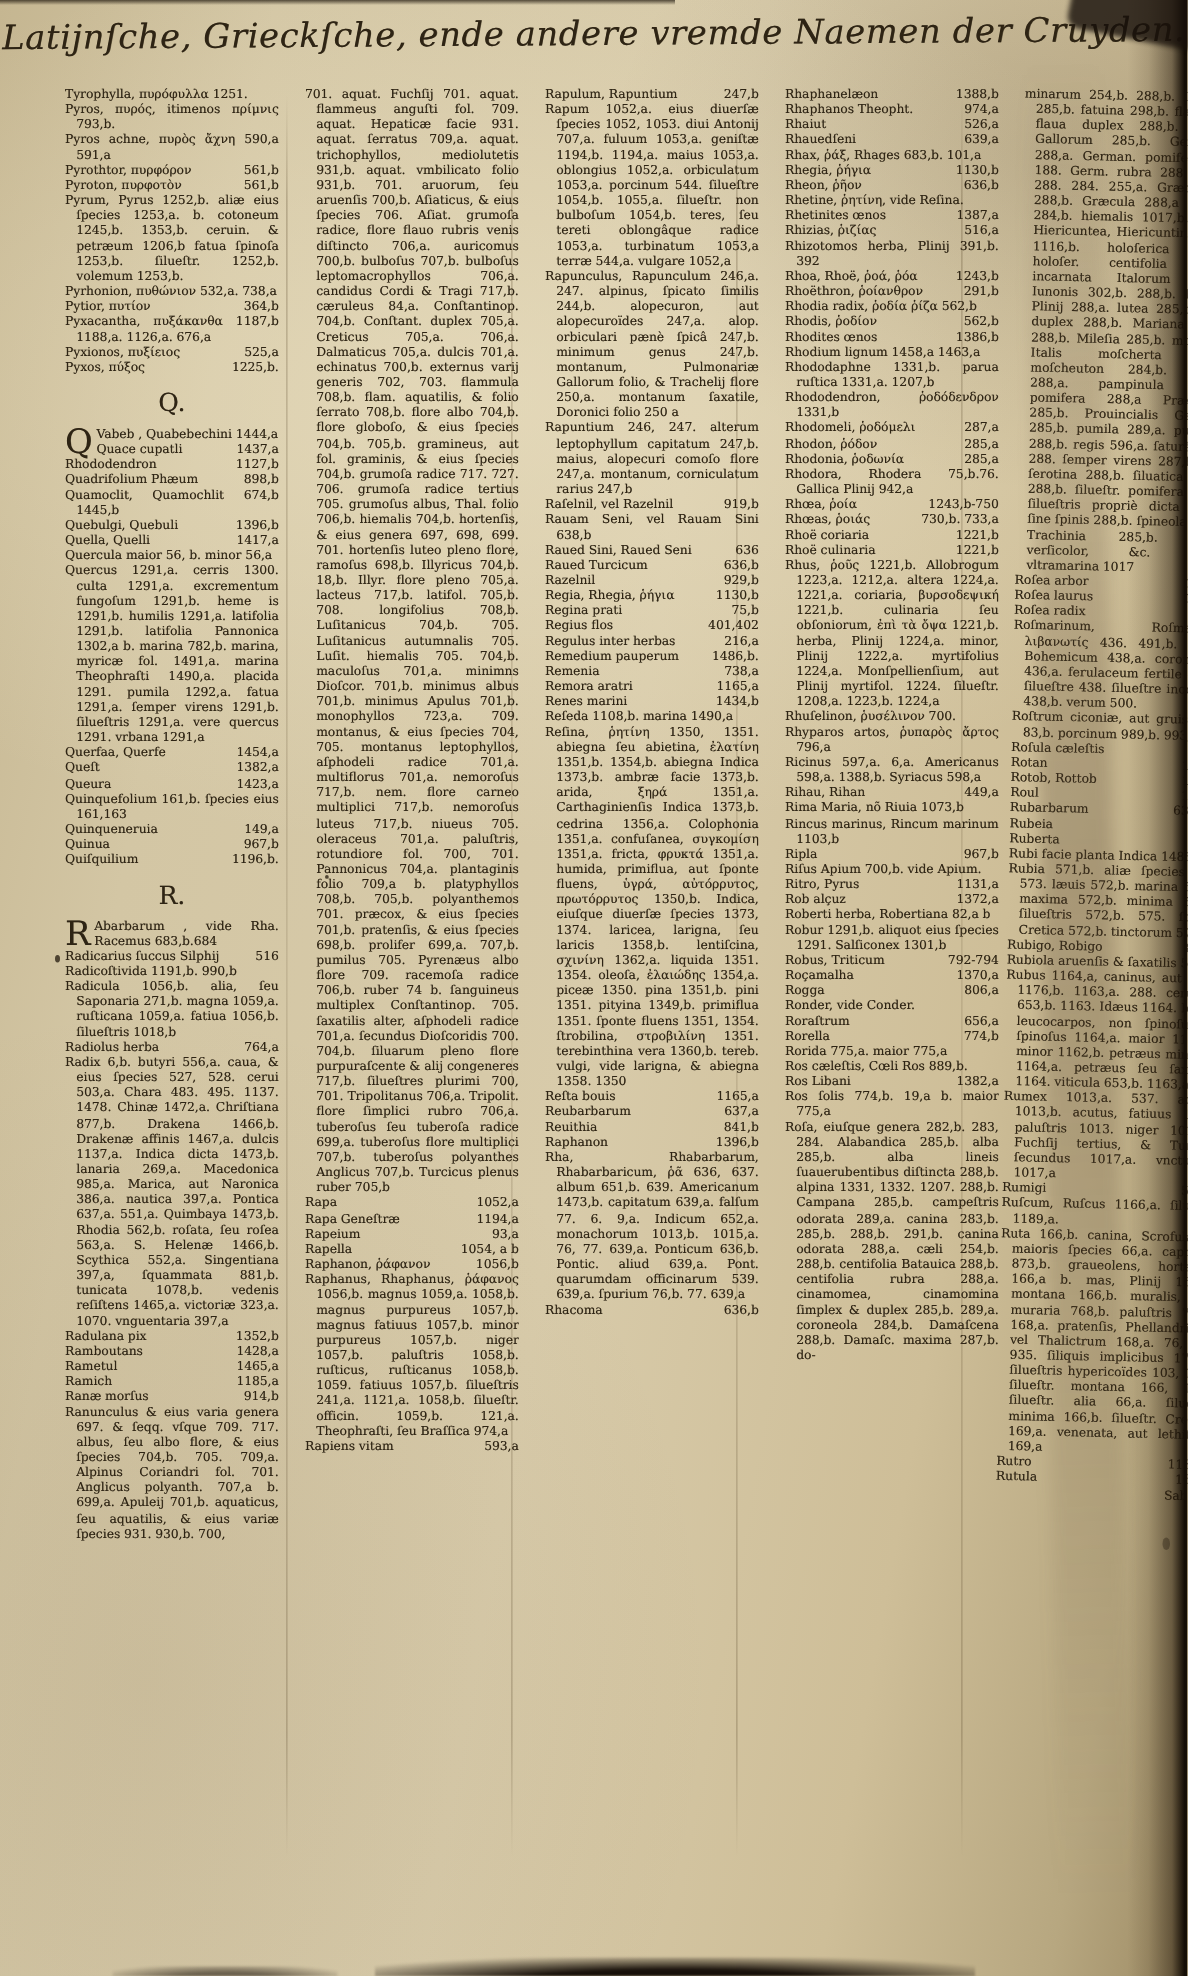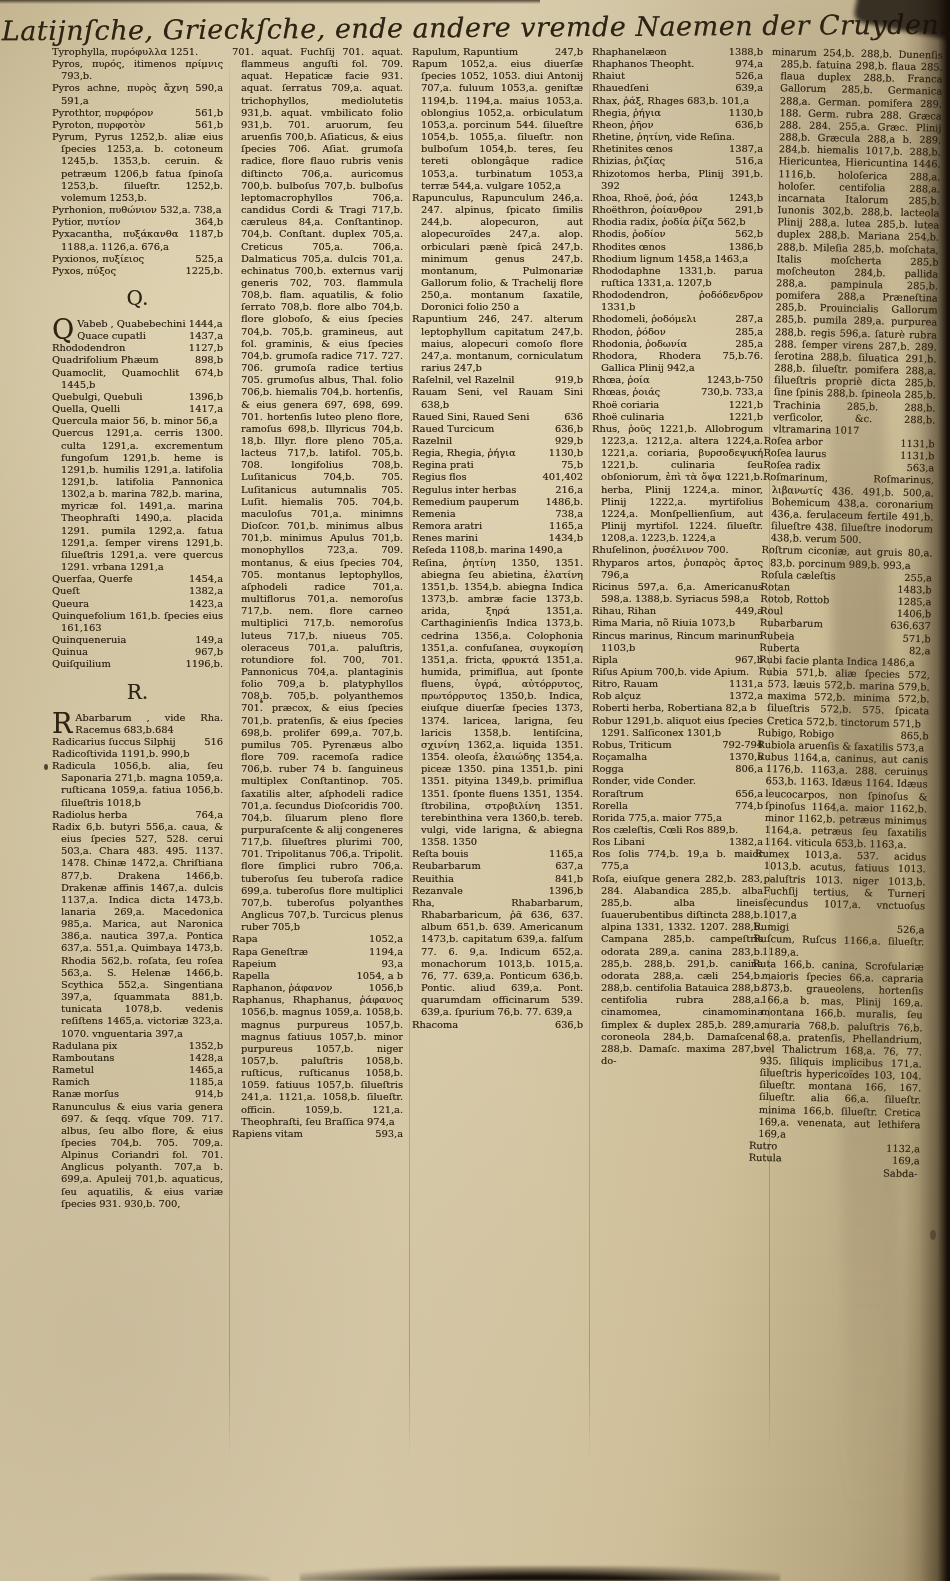--- a/index.html
+++ b/index.html
@@ -16,22 +16,22 @@
       radial-gradient(500px 380px at 88% 8%, rgba(70,55,35,.18), rgba(70,55,35,0) 70%),
       linear-gradient(100deg,#c5b691 0%,#d3c6a4 18%,#d8cbaa 50%,#cebe98 76%,#b7a780 91%,#9d8b64 100%);
   }
   .title{
     position:absolute;top:12px;left:0;width:100%;margin:0;
     text-align:center;font-style:italic;font-weight:normal;font-size:27px;
     letter-spacing:.5px;transform:rotate(-.4deg);
     text-shadow:.3px 0 0 rgba(46,36,20,.6);
   }
   .columns{
-    position:absolute;left:52px;top:46px;width:894px;height:1456px;
-    display:flex;gap:9px;
+    position:absolute;left:52px;top:70px;width:894px;height:1456px;
+    display:flex;gap:21px;
   }
   .col{
     width:171px;height:100%;overflow:hidden;flex:none;
     font-size:9.8px;line-height:12.15px;text-align:justify;
     text-shadow:.2px 0 0 rgba(46,36,20,.5);
   }
   .col-last{transform:rotate(1.2deg);transform-origin:0 0;}
   .rule{
     position:absolute;top:6px;bottom:40px;width:1px;
     background:linear-gradient(to bottom,rgba(80,62,34,0) 0,rgba(80,62,34,.34) 6%,rgba(80,62,34,.18) 50%,rgba(80,62,34,.32) 93%,rgba(80,62,34,0) 100%);
@@ -291,21 +291,21 @@
       </p>
       <p class="entry short">
         <span class="t">Reubarbarum</span>
         <span class="r">637,a</span>
       </p>
       <p class="entry short">
         <span class="t">Reuithia</span>
         <span class="r">841,b</span>
       </p>
       <p class="entry short">
-        <span class="t">Rezanvale</span>
+        <span class="t">Raphanon</span>
         <span class="r">1396,b</span>
       </p>
       <p class="entry">Rha, Rhabarbarum, Rhabarbaricum, ῥᾶ 636, 637. album 651,b. 639. Americanum 1473,b. capitatum 639,a. falſum 77. 6. 9,a. Indicum 652,a. monachorum 1013,b. 1015,a. 76, 77. 639,a. Ponticum 636,b. Pontic. aliud 639,a. Pont. quarumdam officinarum 539. 639,a. ſpurium 76,b. 77. 639,a</p>
       <p class="entry short">
         <span class="t">Rhacoma</span>
         <span class="r">636,b</span>
       </p>
     </div>
     <div class="col">
       <p class="entry short">
@@ -401,21 +401,21 @@
         <span class="r">449,a</span>
       </p>
       <p class="entry">Rima Maria, nõ Riuia 1073,b</p>
       <p class="entry">Rincus marinus, Rincum marinum 1103,b</p>
       <p class="entry short">
         <span class="t">Ripla</span>
         <span class="r">967,b</span>
       </p>
       <p class="entry">Riſus Apium 700,b. vide Apium.</p>
       <p class="entry short">
-        <span class="t">Ritro, Rauam</span>
+        <span class="t">Ritro, Pyrus</span>
         <span class="r">1131,a</span>
       </p>
       <p class="entry short">
         <span class="t">Rob alçuz</span>
         <span class="r">1372,a</span>
       </p>
       <p class="entry">Roberti herba, Robertiana 82,a b</p>
       <p class="entry">Robur 1291,b. aliquot eius ſpecies 1291. Salſiconex 1301,b</p>
       <p class="entry short">
         <span class="t">Robus, Triticum</span>

